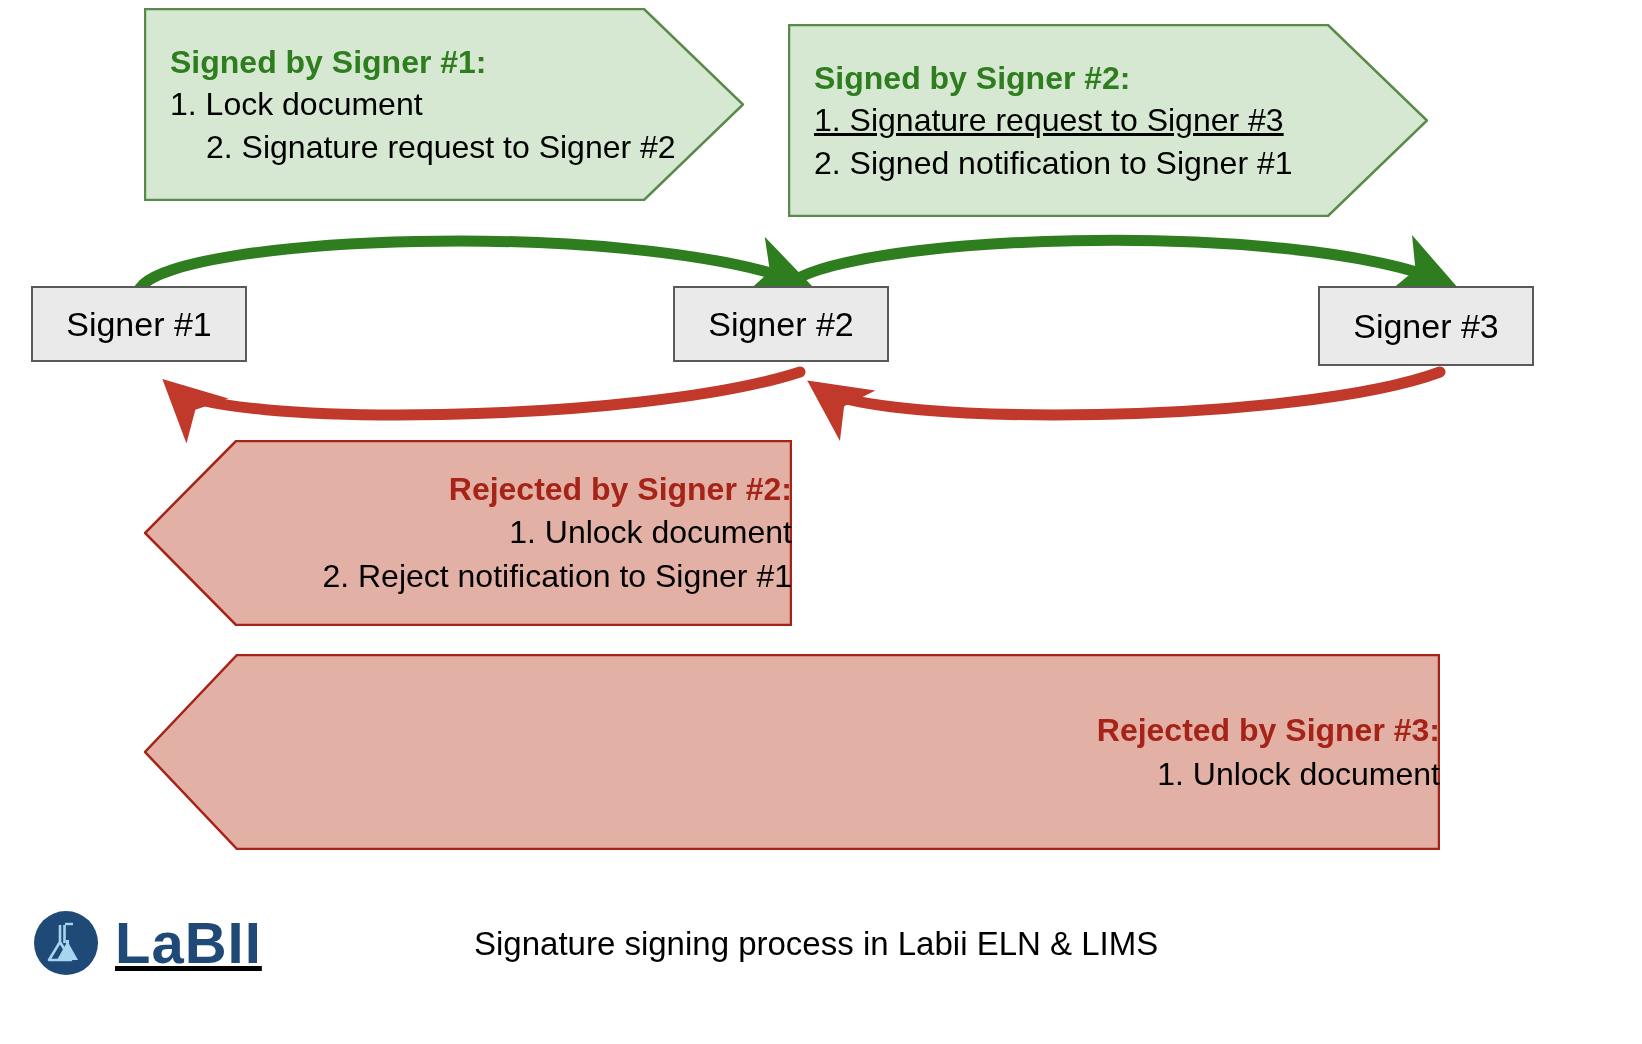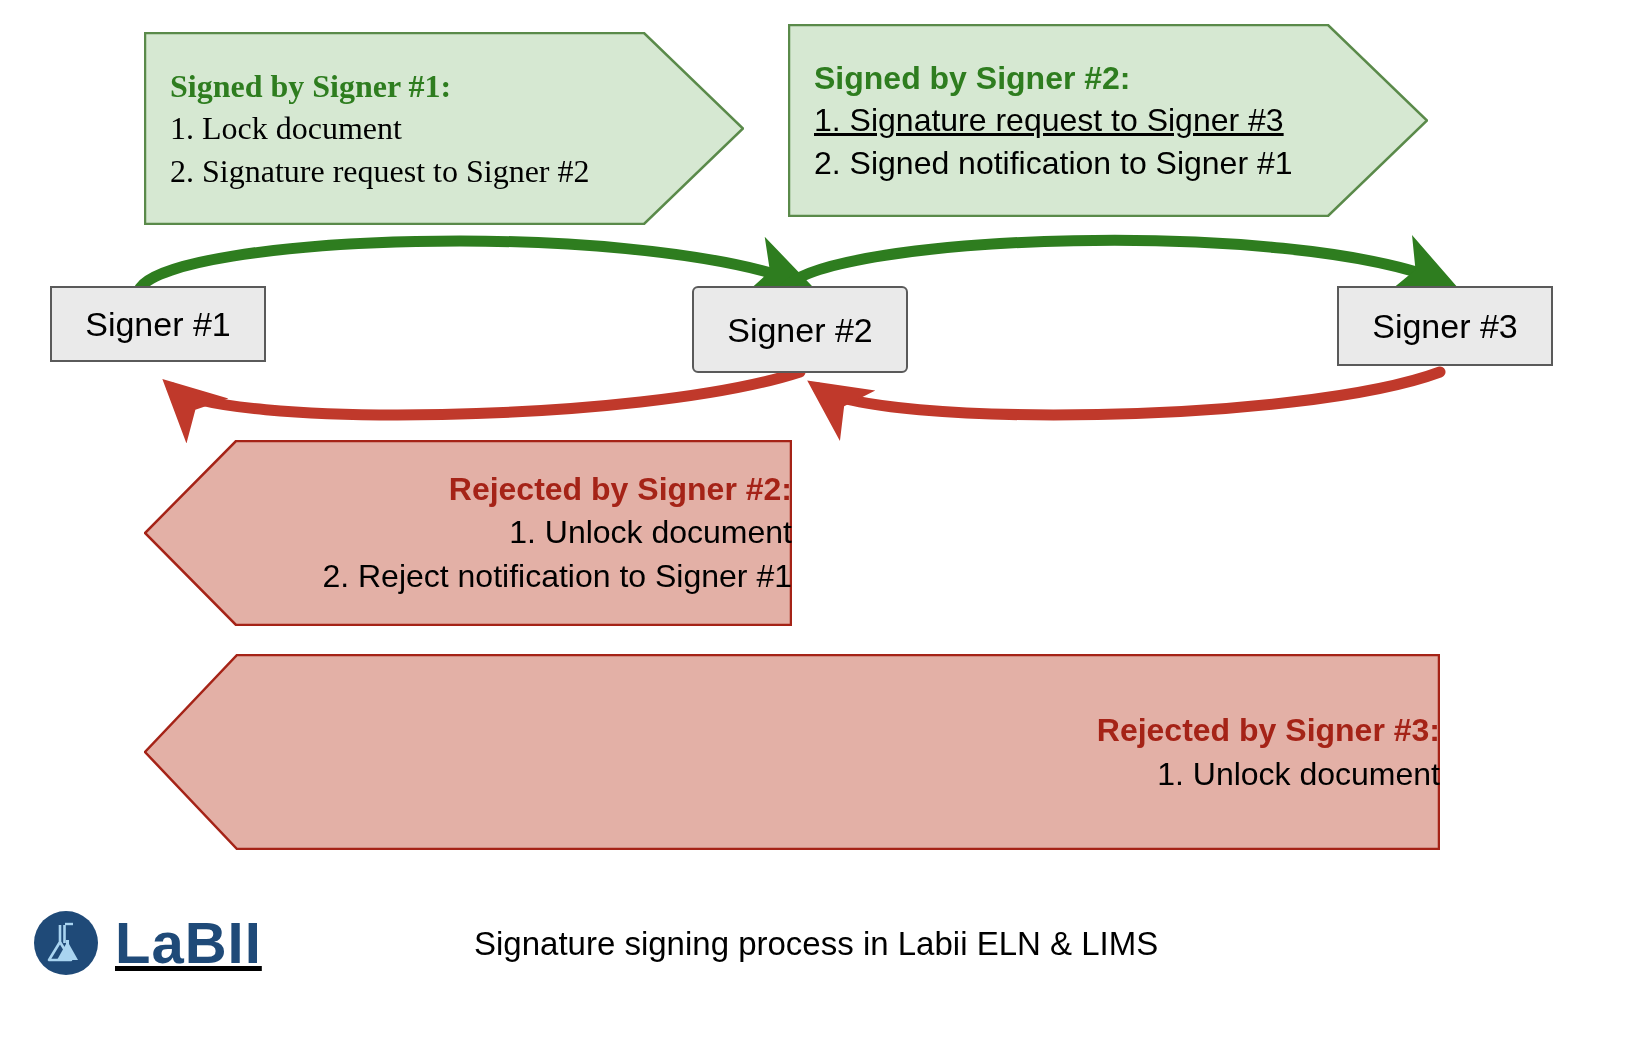--- a/index.html
+++ b/index.html
@@ -57,21 +57,20 @@
     position: absolute;
     box-sizing: border-box;
     background: #eaeaea;
     border: 2px solid #5a5a5a;
     display: flex;
     align-items: center;
     justify-content: center;
     color: #000000;
     font-size: 34px;
     line-height: 1;
-    margin-left: 19px;
   }
 
   
   #arrows {
     position: absolute;
     left: 0;
     top: 0;
     width: 1642px;
     height: 1044px;
     z-index: 0;
@@ -121,47 +120,47 @@
 
     <path d="M 140,288 C 175,236 620,218 800,282" fill="none" stroke="#2e7d1f" stroke-width="11" stroke-linecap="round" marker-end="url(#arrowhead-green)"></path>
 
     <path d="M 785,288 C 830,234 1290,218 1445,282" fill="none" stroke="#2e7d1f" stroke-width="11" stroke-linecap="round" marker-end="url(#arrowhead-green)"></path>
 
     <path d="M 800,372 C 640,424 215,428 172,388" fill="none" stroke="#c0392b" stroke-width="11" stroke-linecap="round" marker-end="url(#arrowhead-red)"></path>
 
     <path d="M 1440,372 C 1300,424 875,428 818,388" fill="none" stroke="#c0392b" stroke-width="11" stroke-linecap="round" marker-end="url(#arrowhead-red)"></path>
   </svg>
 
-  <div class="callout green" style="left:144px; top:32px; width:600px; height:193px;font-family:Liberation Serif, serif;">
+  <div class="callout green" style="left:144px; top:8px; width:600px; height:193px;">
     <svg class="shape" viewBox="0 0 600 193" preserveAspectRatio="none">
       <polygon points="1,1 500,1 599,96.5 500,192 1,192" fill="#d6e8d2" stroke="#5a8a4a" stroke-width="2.5"></polygon>
     </svg>
     <div class="inner">
       <div class="title" style="font-size:32px; line-height:1.32;">Signed by Signer #1:</div>
       <div class="line" style="font-size:32px; line-height:1.32;">1. Lock document</div>
-      <div class="line" style="font-size:32px; line-height:1.32;">2. Signature request to Signer #2</div>
+      <div class="line" style="font-size:32px; line-height:1.32;margin-left:36px;">2. Signature request to Signer #2</div>
     </div>
   </div>
 
   <div class="callout green" style="left:788px; top:24px; width:640px; height:193px;">
     <svg class="shape" viewBox="0 0 640 193" preserveAspectRatio="none">
       <polygon points="1,1 540,1 639,96.5 540,192 1,192" fill="#d6e8d2" stroke="#5a8a4a" stroke-width="2.5"></polygon>
     </svg>
     <div class="inner">
       <div class="title" style="font-size:32px; line-height:1.32;">Signed by Signer #2:</div>
       <div class="line" style="font-size:32px; line-height:1.32;text-decoration:underline;">1. Signature request to Signer #3</div>
       <div class="line" style="font-size:32px; line-height:1.32;">2. Signed notification to Signer #1</div>
     </div>
   </div>
 
   <div class="node" style="left:31px; top:286px; width:216px; height:76px;">
     <span>Signer #1</span>
   </div>
 
-  <div class="node" style="left:673px; top:286px; width:216px; height:87px;border-radius:6px;">
+  <div class="node" style="left:673px; top:286px; width:216px; height:76px;">
     <span>Signer #2</span>
   </div>
 
   <div class="node" style="left:1318px; top:286px; width:216px; height:80px;">
     <span>Signer #3</span>
   </div>
 
   <div class="callout red" style="left:144px; top:440px; width:648px; height:186px;">
     <svg class="shape" viewBox="0 0 648 186" preserveAspectRatio="none">
       <polygon points="647,1 92,1 1,93 92,185 647,185" fill="#e3b0a6" stroke="#a52317" stroke-width="2.5"></polygon>

